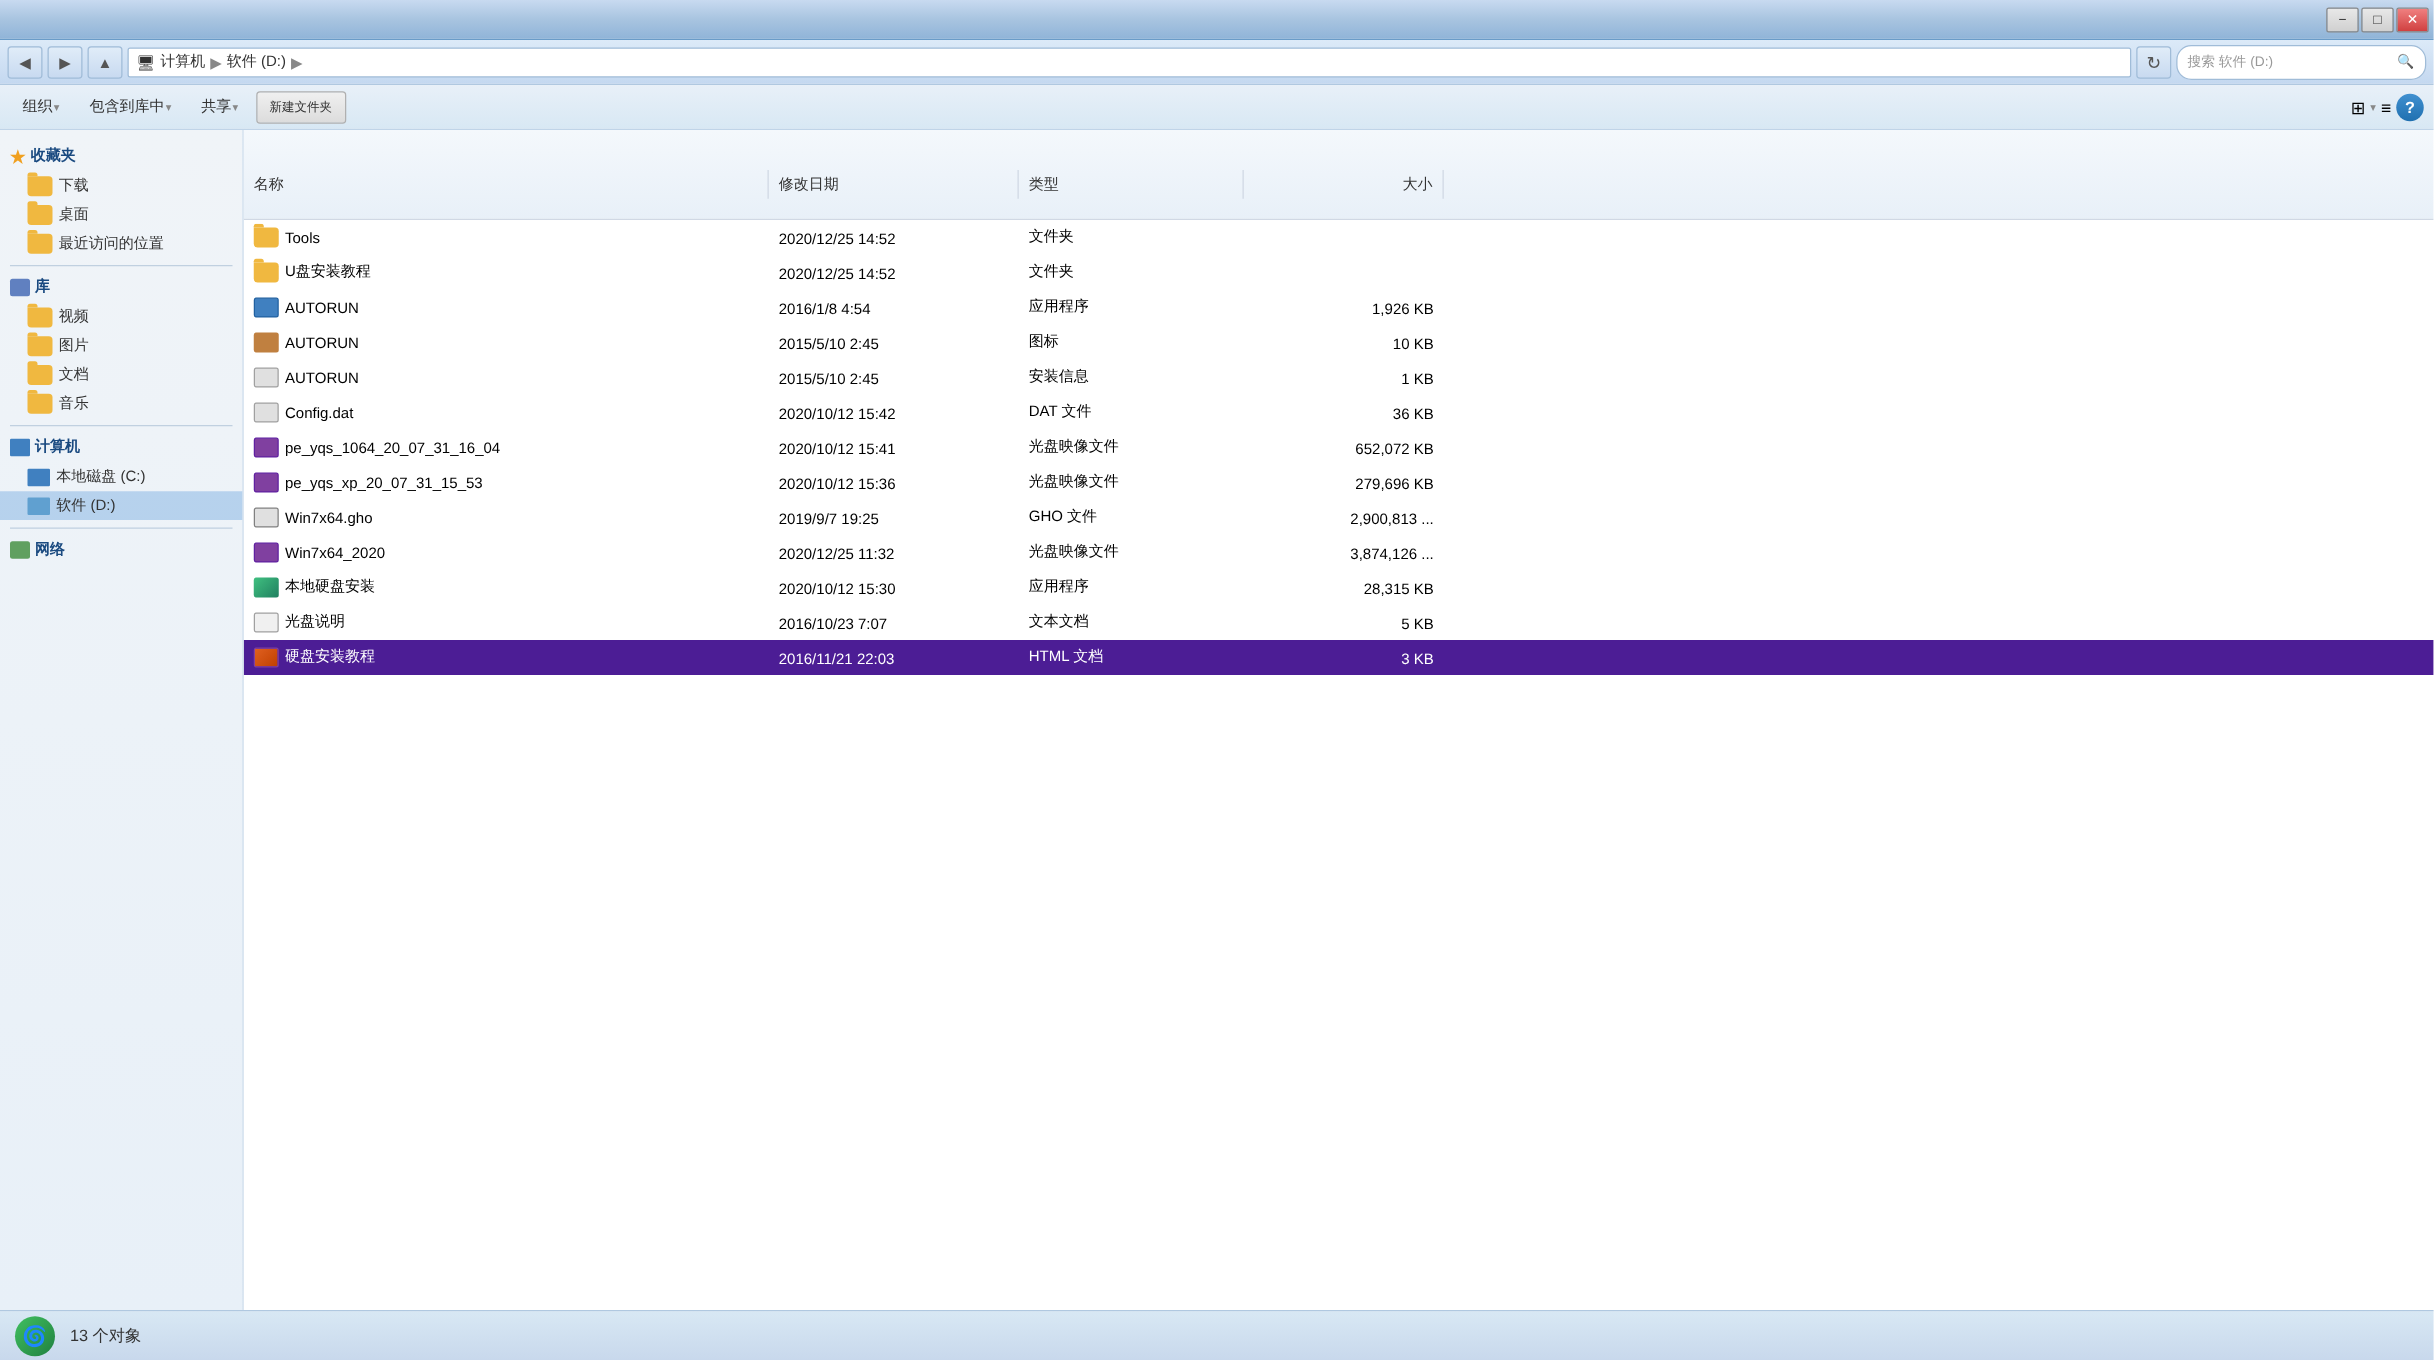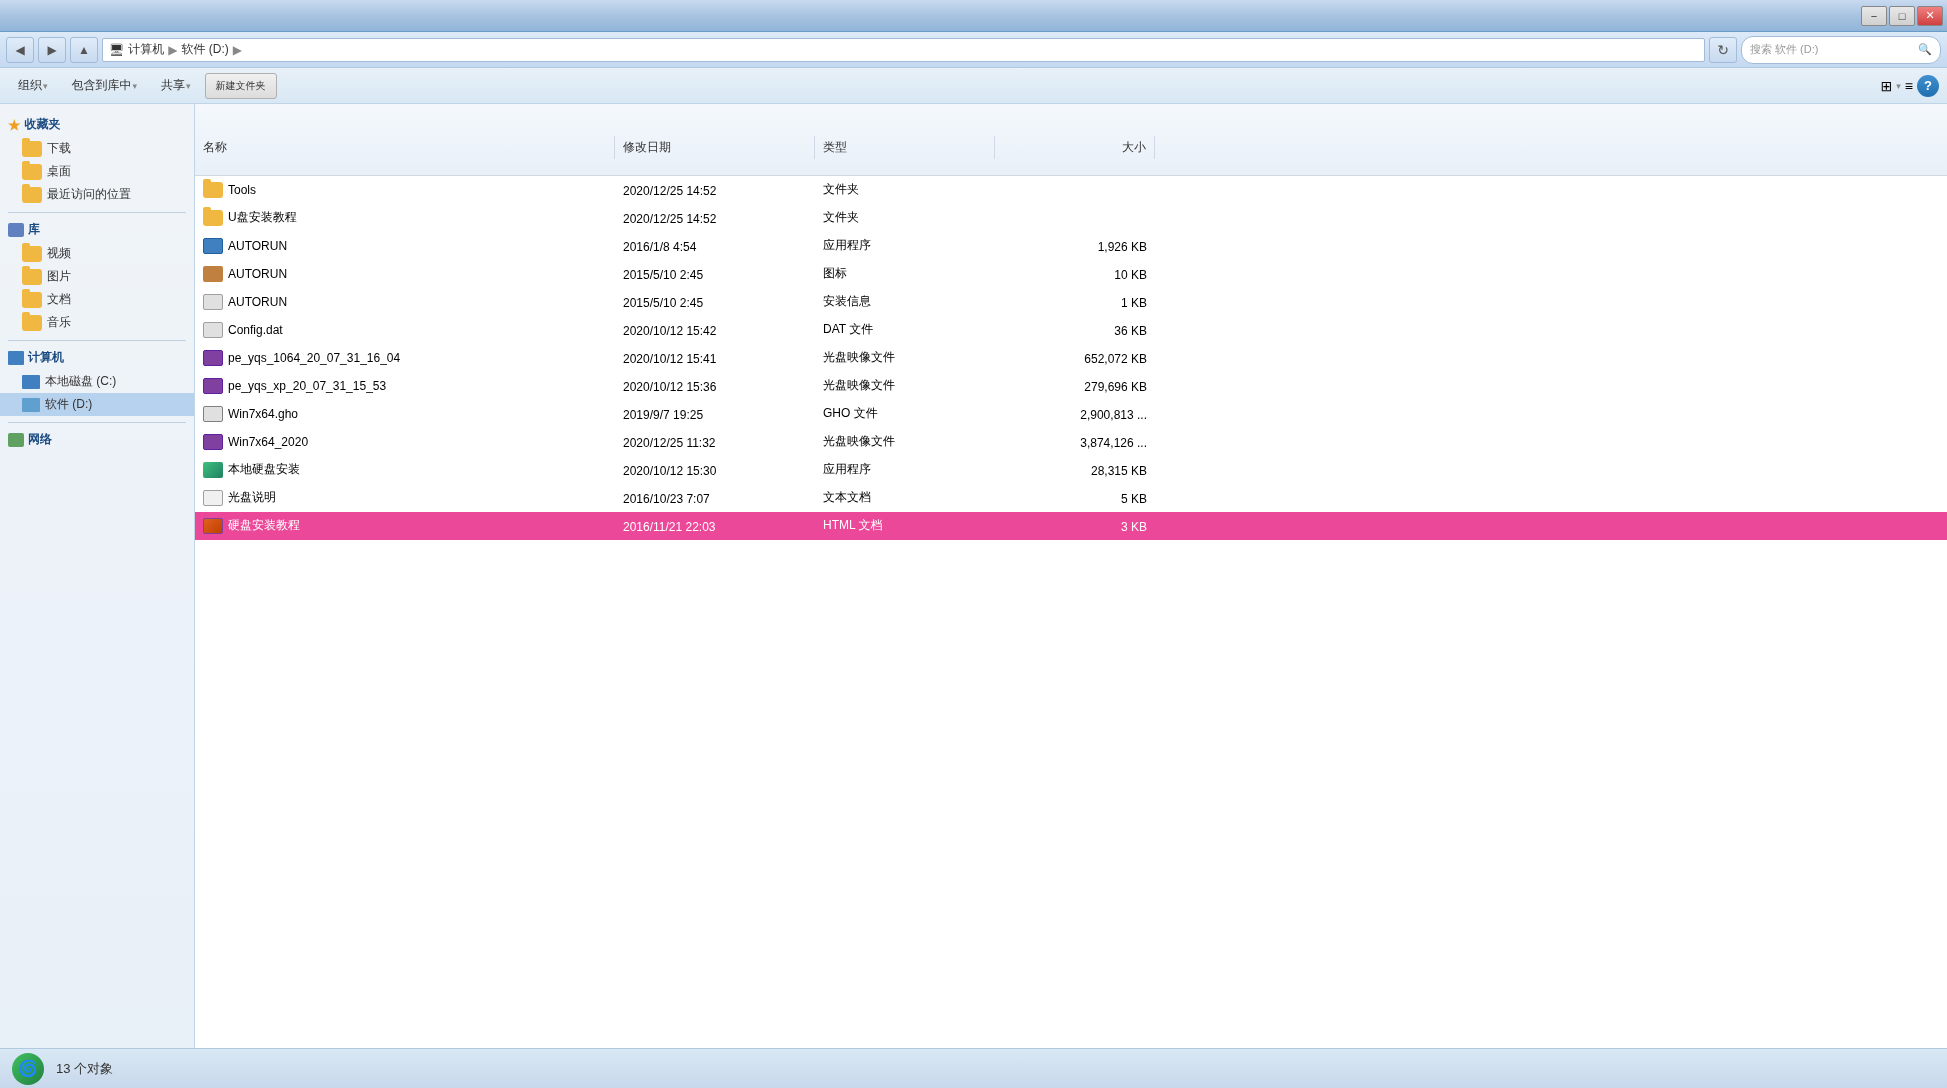--- a/index.html
+++ b/index.html
@@ -228,21 +228,21 @@
 
     
     .file-row {
       display: flex;
       align-items: flex-end;
       padding: 2px 0;
       cursor: pointer;
       border-bottom: 1px solid transparent;
     }
     .file-row.selected {
-      background: #ec4899;
+      background: #4c1d95;
       color: white;
     }
     .file-cell {
       font-size: 12px;
       padding: 3px 8px;
       white-space: nowrap;
       overflow: hidden;
       text-overflow: ellipsis;
     }
     .file-cell.name-cell {

